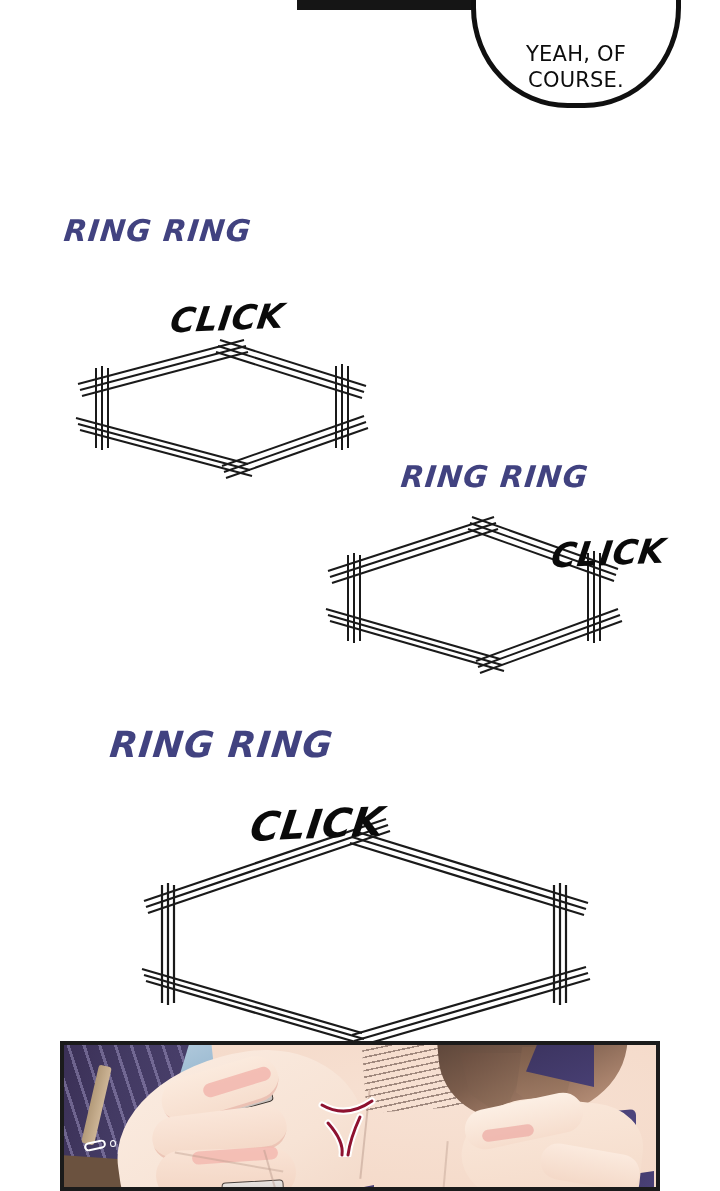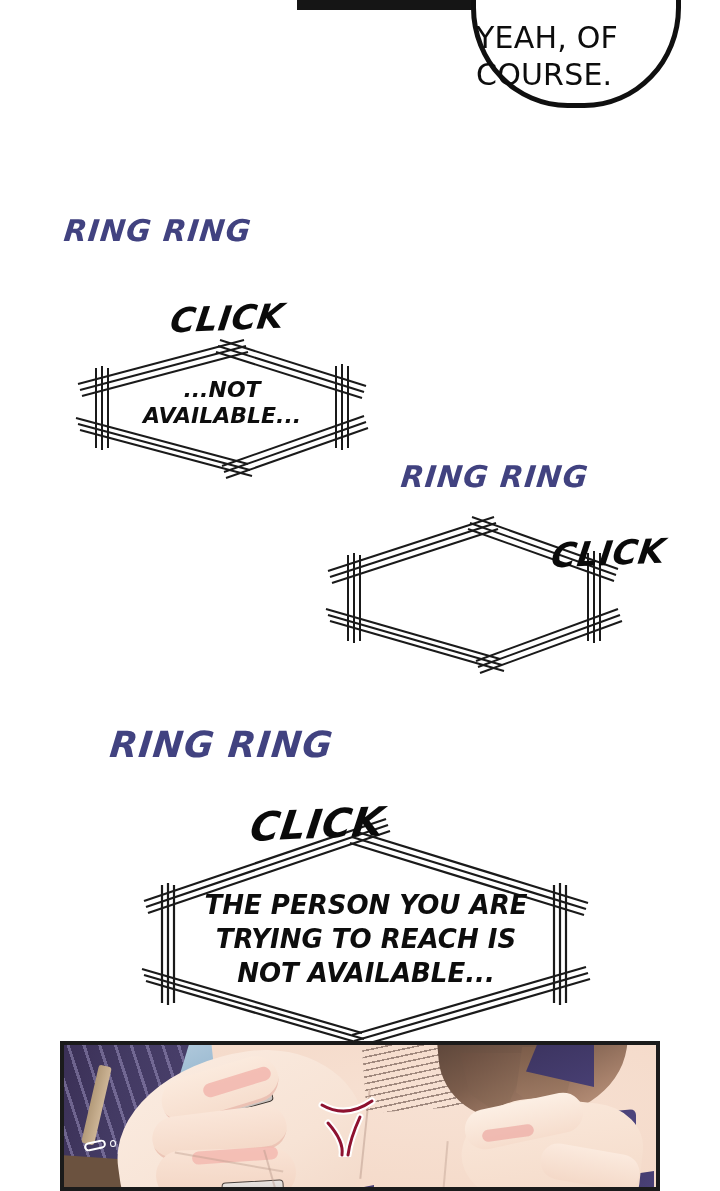--- a/index.html
+++ b/index.html
@@ -30,22 +30,22 @@
   #balloon-yeah {
     left:471px; top:-120px;
     width:210px; height:228px;
     border:5px solid #101010;
     border-radius:50% 50% 46% 46% / 52% 52% 44% 44%;
     background:#ffffff;
     display:flex; align-items:flex-end; justify-content:center;
   }
   #balloon-yeah .balloon-text {
     padding-bottom:10px;
-    text-align:left;
-    font-size:30px;
+    text-align:center;
+    font-size:21px;
     line-height:1.24;
     letter-spacing:.2px;
     color:#0d0d0d;
     font-family:"DejaVu Sans", sans-serif;
     font-weight:400;
   }
 
   
   .sfx-ring {
     color:#414280;
@@ -329,22 +329,20 @@
 
       <path d="M22 24 L22 104"></path>
         <path d="M28 22 L28 106"></path>
         <path d="M34 24 L34 104"></path>
 
       <path d="M262 22 L262 104"></path>
         <path d="M268 20 L268 106"></path>
         <path d="M274 22 L274 104"></path>
     </g>
   </svg>
-  <div class="etext">...NOT
-AVAILABLE...</div>
 </div>
 
 <div class="abs nosel sfx-ring" id="sfx-ring-2">RING RING</div>
 
 <div class="abs ehex nosel" id="ehex-2">
   <svg width="296" height="140" viewBox="0 0 296 140" aria-hidden="true">
     <g fill="none" stroke="#1a1a1a" stroke-width="2">
       <path d="M2 48 L168 -6"></path>
         <path d="M4 54 L170 0"></path>
         <path d="M6 60 L172 6"></path>
@@ -387,23 +385,20 @@
         <path d="M446 114 L212 182"></path>
         <path d="M450 126 L216 194"></path>
       <path d="M22 32 L22 150"></path>
         <path d="M28 30 L28 152"></path>
         <path d="M34 32 L34 150"></path>
       <path d="M414 32 L414 150"></path>
         <path d="M420 30 L420 152"></path>
         <path d="M426 32 L426 150"></path>
     </g>
   </svg>
-  <div class="etext">THE PERSON YOU ARE
-TRYING TO REACH IS
-NOT AVAILABLE...</div>
 </div>
 
 <div class="abs nosel sfx-click" id="sfx-click-3">CLICK</div>
 
 <div class="abs" id="bottom-panel">
 
   <div class="art face-base"></div>
 
   <div class="art device-white"></div>
   <div class="art device-blue"></div>

